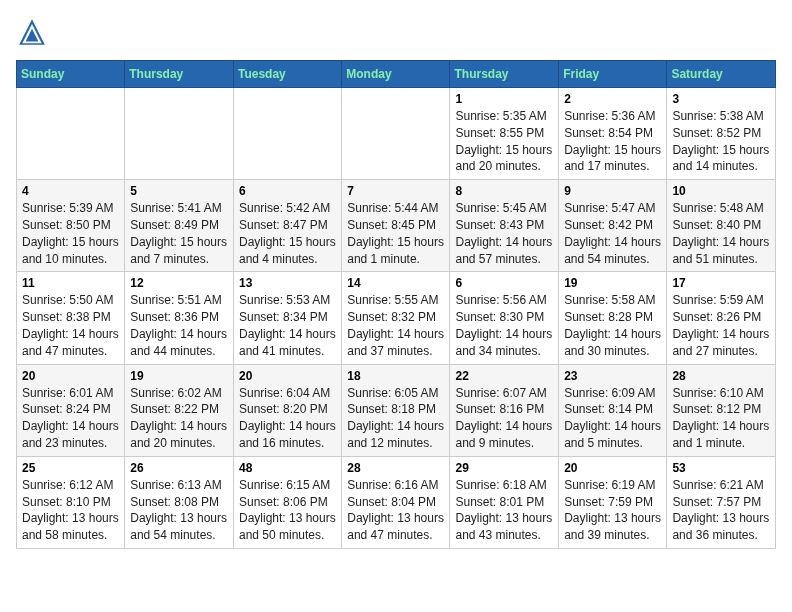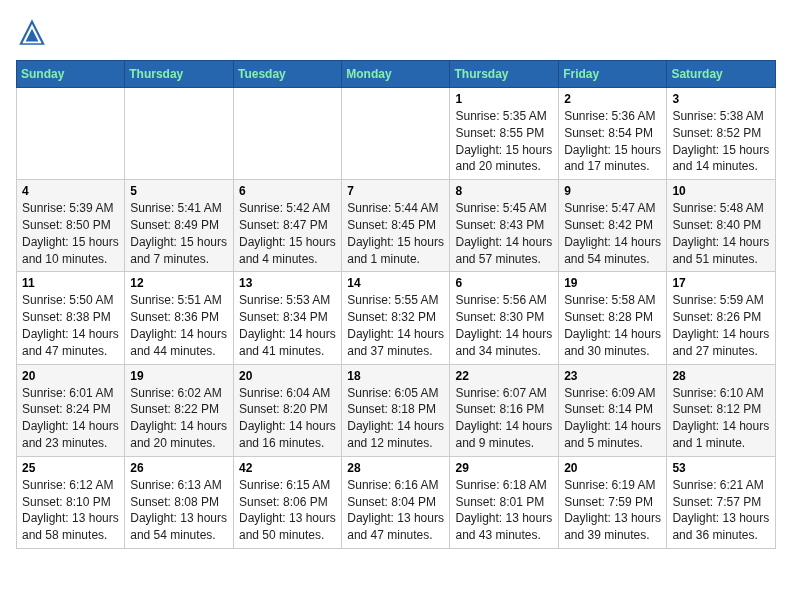--- a/index.html
+++ b/index.html
@@ -230,21 +230,21 @@
       <tr>
         <td>
           <span class="day-number">25</span>
           <div class="day-info">Sunrise: 6:12 AM<br>Sunset: 8:10 PM<br>Daylight: 13 hours and 58 minutes.</div>
         </td>
         <td>
           <span class="day-number">26</span>
           <div class="day-info">Sunrise: 6:13 AM<br>Sunset: 8:08 PM<br>Daylight: 13 hours and 54 minutes.</div>
         </td>
         <td>
-          <span class="day-number">42</span>
+          <span class="day-number">48</span>
           <div class="day-info">Sunrise: 6:15 AM<br>Sunset: 8:06 PM<br>Daylight: 13 hours and 50 minutes.</div>
         </td>
         <td>
           <span class="day-number">28</span>
           <div class="day-info">Sunrise: 6:16 AM<br>Sunset: 8:04 PM<br>Daylight: 13 hours and 47 minutes.</div>
         </td>
         <td>
           <span class="day-number">29</span>
           <div class="day-info">Sunrise: 6:18 AM<br>Sunset: 8:01 PM<br>Daylight: 13 hours and 43 minutes.</div>
         </td>

